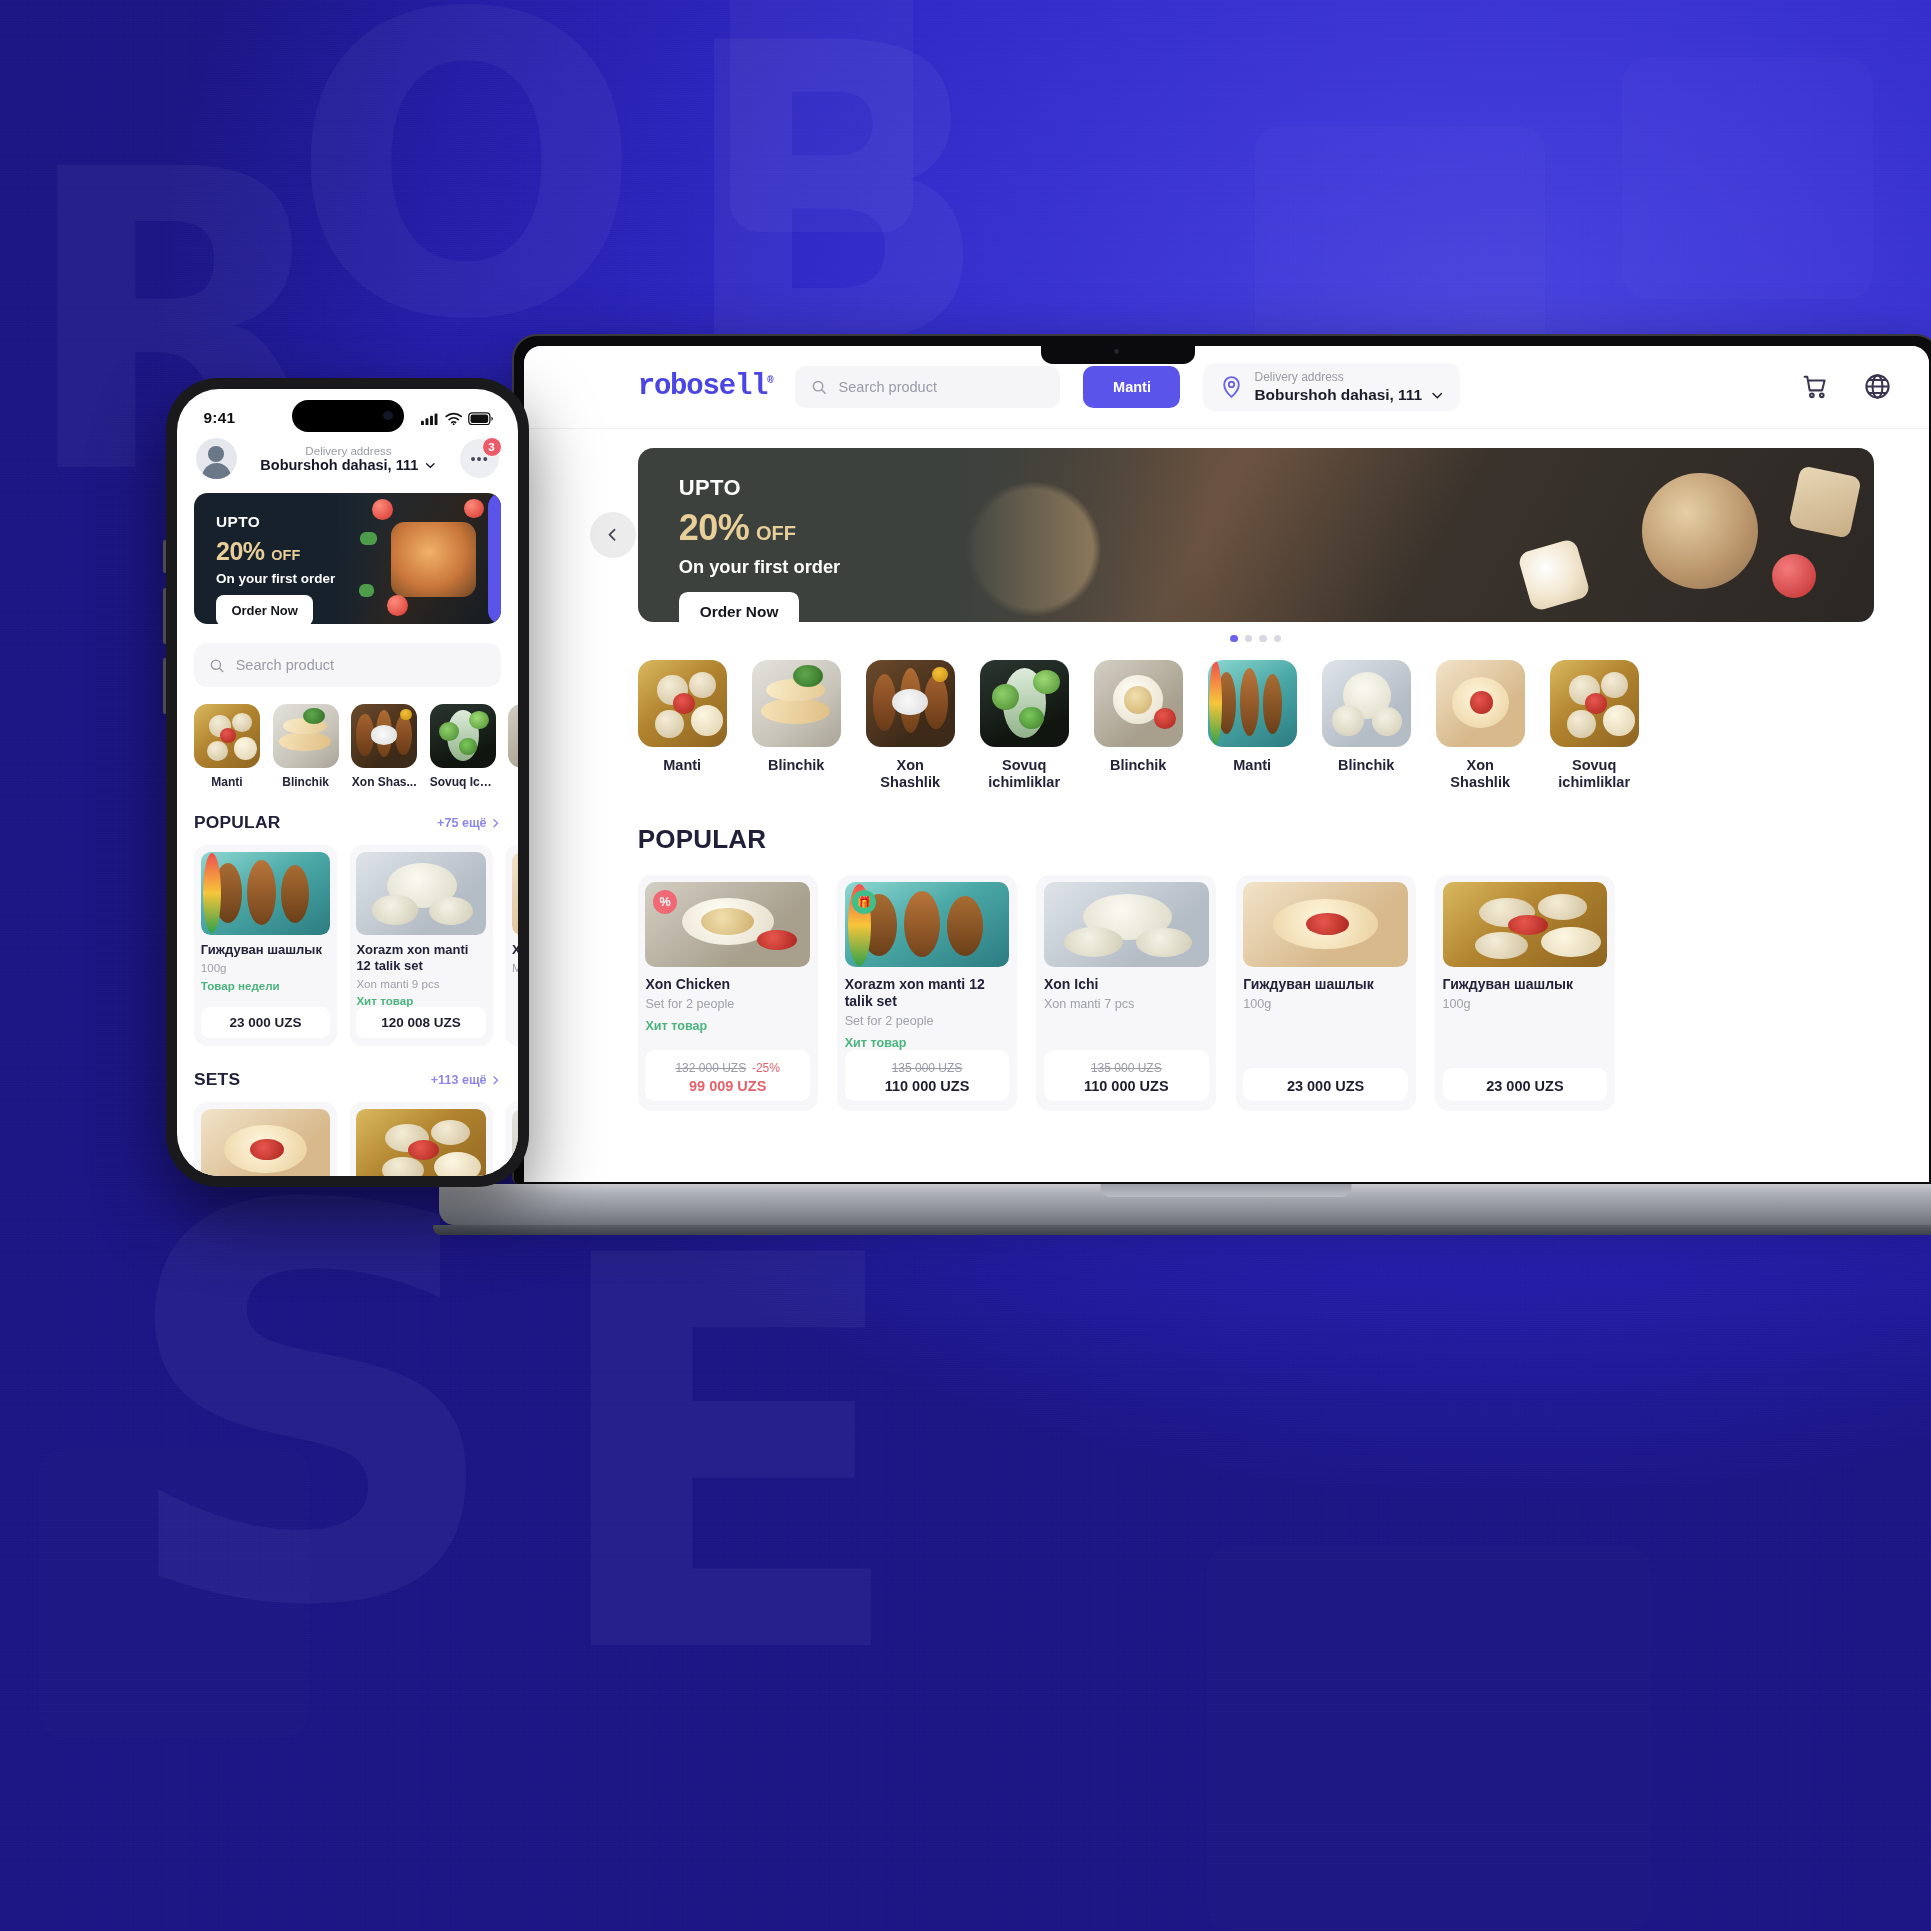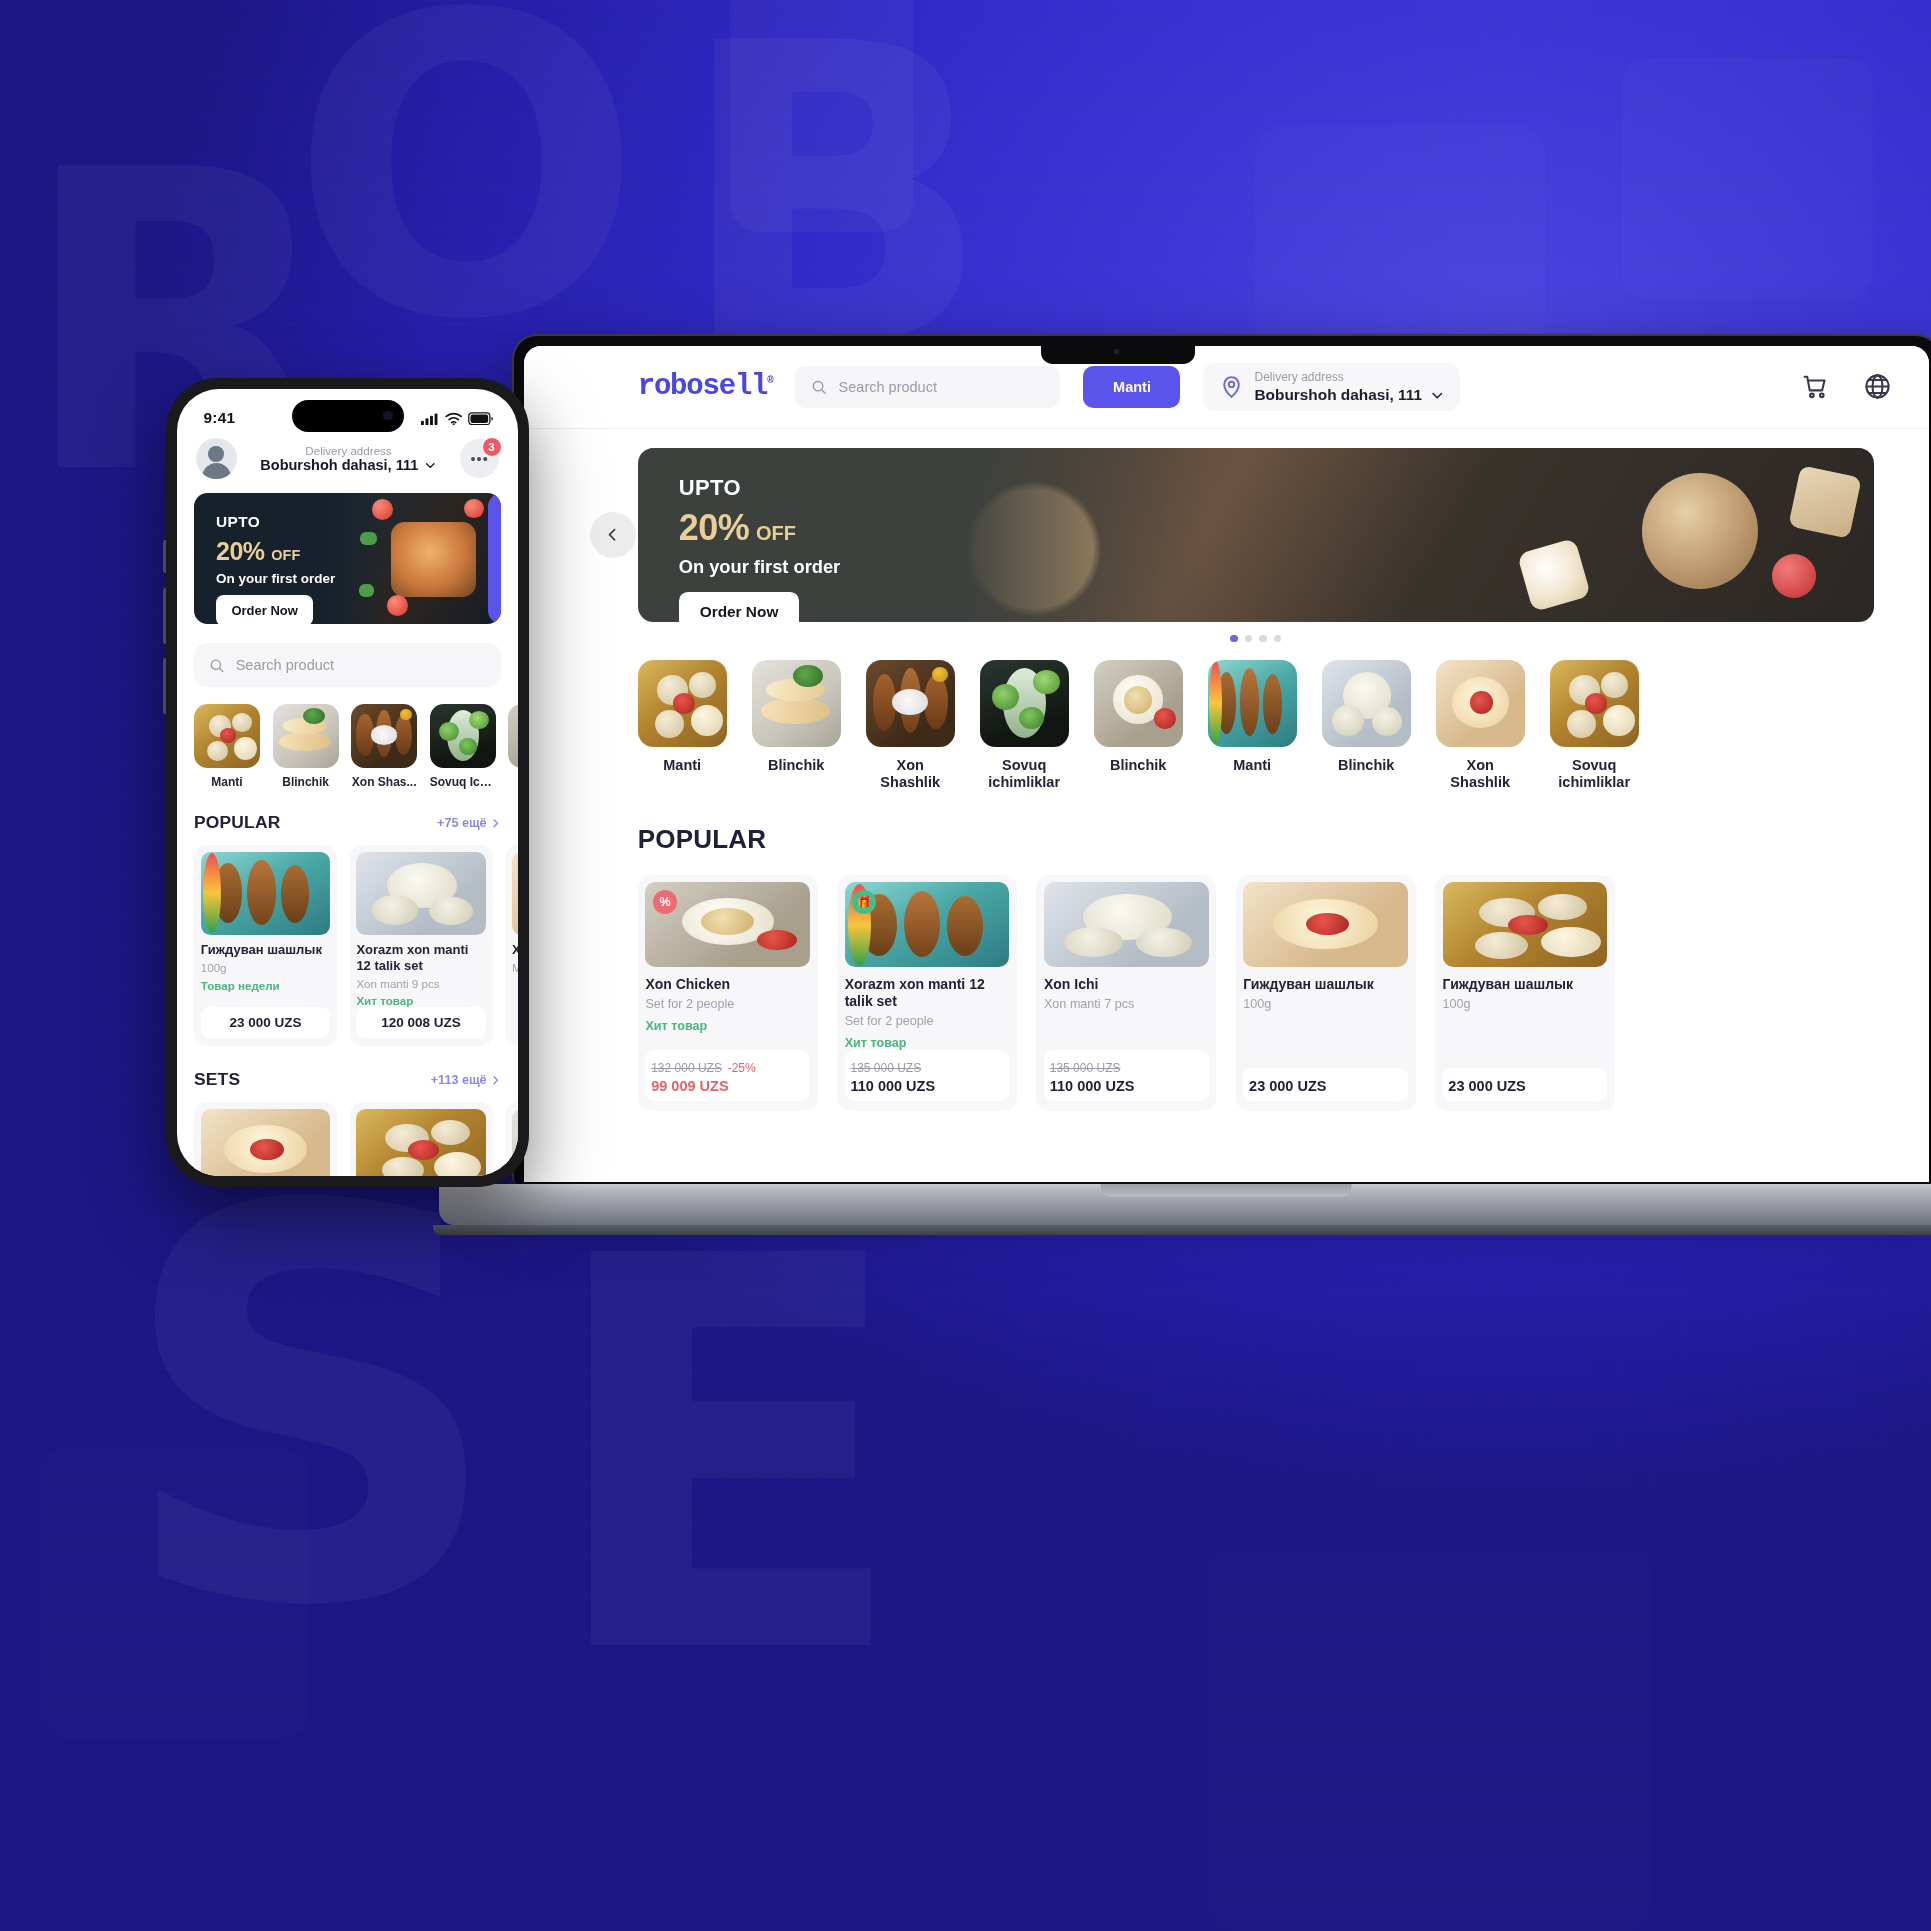--- a/index.html
+++ b/index.html
@@ -224,21 +224,21 @@
   }
   .web-card .pname {
     margin-top: 8.7px; font-size: 14px; font-weight: 600;
     color: #22223a; line-height: 1.22;
   }
   .web-card .pdesc { margin-top: 3.9px; font-size: 12.6px; color: #a0a0ae; line-height: 1.2; }
   .web-card .ptag { margin-top: 6.8px; font-size: 12.6px; color: #4cb57e; font-weight: 600; }
   .web-card .pricebox {
     margin-top: auto;
     background: #fff; border-radius: 9.7px;
-    padding: 7.7px 5.8px; 
+    padding: 7.7px 5.8px; text-align: center;
   }
   .old { font-size: 12px; color: #9a9aa8; text-decoration: line-through; }
   .disc { font-size: 12px; color: #e4626b; margin-left: 5.8px; }
   .now { font-size: 14.5px; font-weight: 700; color: #1e1e30; margin-top: 1.9px; }
   .now.red { color: #e4626b; }
 
   
   #phone {
     position: absolute;
     left: 166px; top: 378px;

